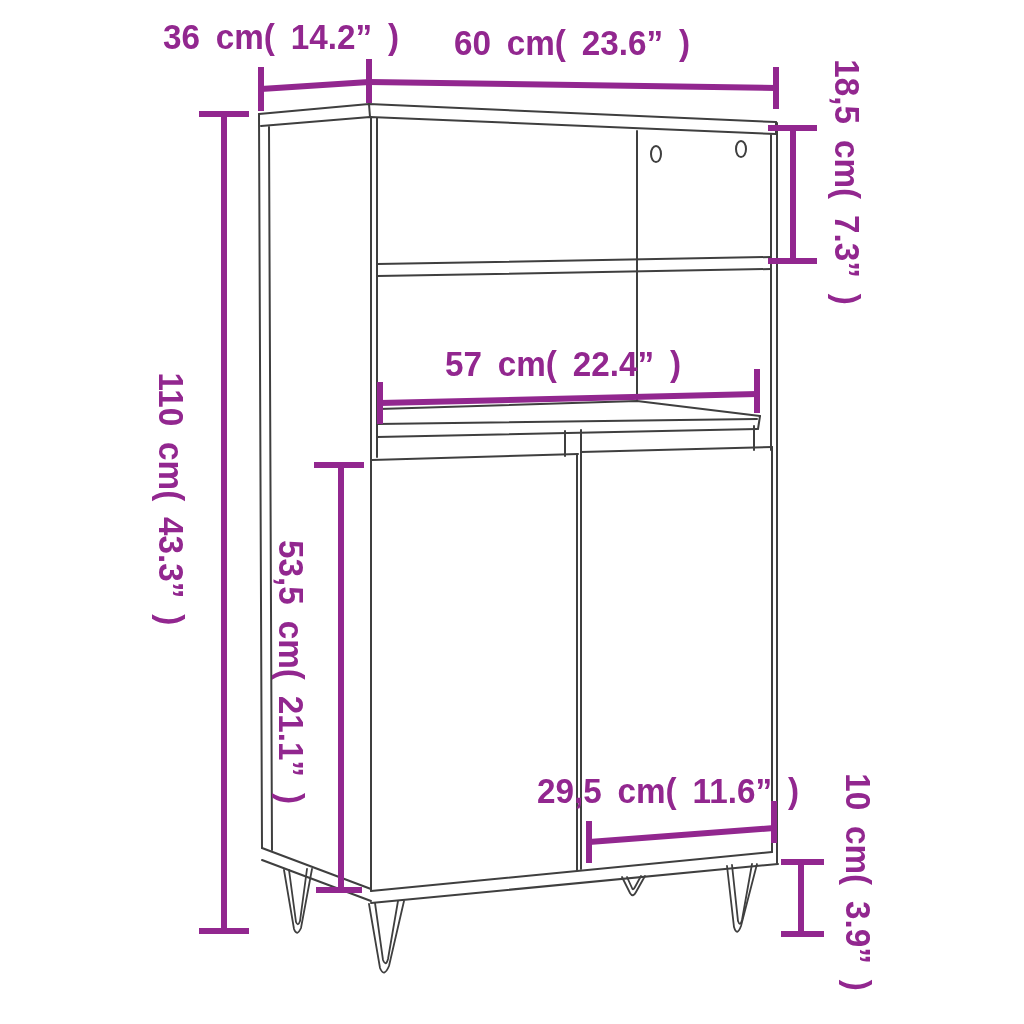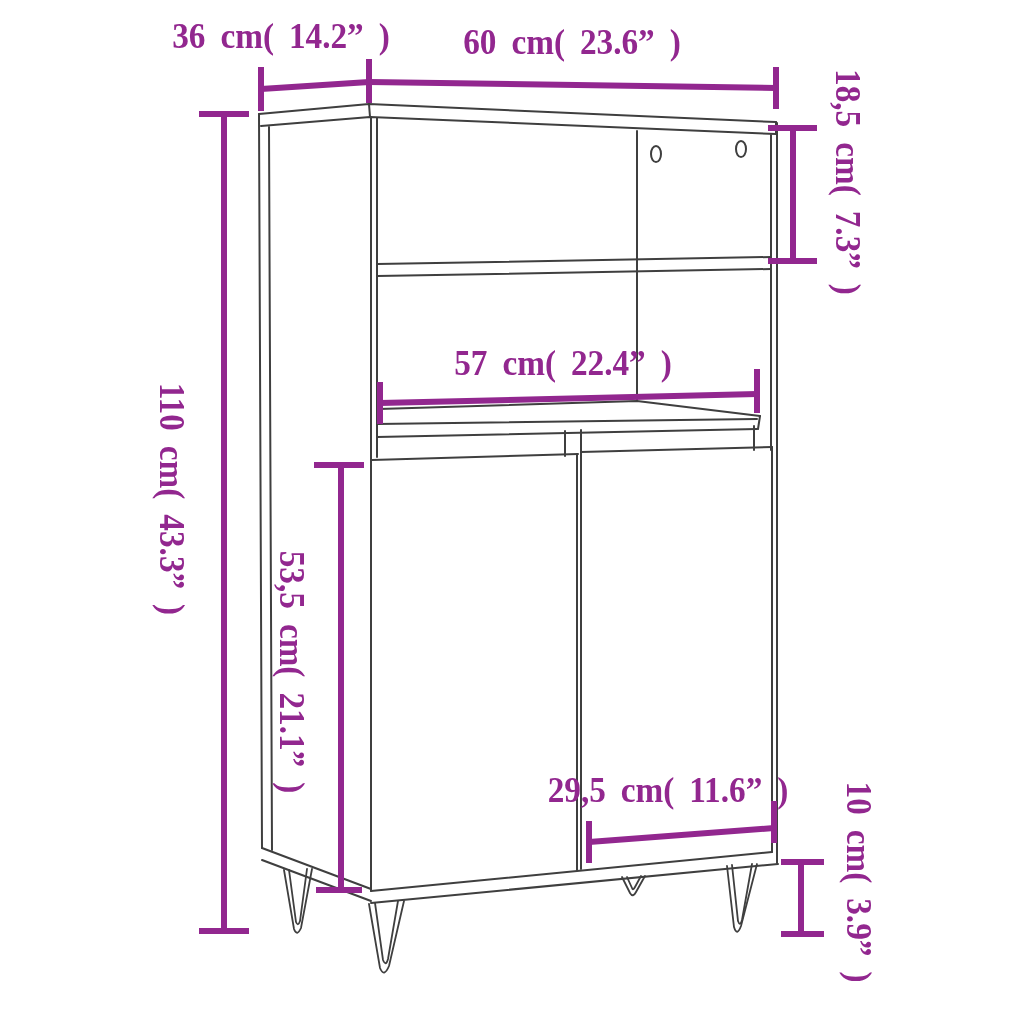--- a/index.html
+++ b/index.html
@@ -1,21 +1,21 @@
 <!DOCTYPE html>
 <html style="--accent: #92278F; --line: #3f3f3f; --bg: #ffffff;"><head>
 <meta charset="utf-8">
 <style>
   html,body{margin:0;padding:0;background:#fff;}
   .stage{
     position:relative;
     width:1024px;height:1024px;
     background:var(--bg,#fff);
     overflow:hidden;
-    font-family:Liberation Serif, serif;
+    font-family:Liberation Sans, sans-serif;
   }
   .stage svg{position:absolute;left:0;top:0;}
   .g{fill:none;stroke:var(--line,#3f3f3f);stroke-width:2;stroke-linecap:round;stroke-linejoin:round;}
   .leg{fill:none;stroke:var(--line,#3f3f3f);stroke-width:1.8;stroke-linecap:round;}
   .hole{fill:none;stroke:var(--line,#3f3f3f);stroke-width:2;}
   .p{fill:none;stroke:var(--accent,#92278F);stroke-width:6;stroke-linecap:butt;}
   .lbl{
     position:absolute;
     color:var(--accent,#92278F);
     font-weight:700;

